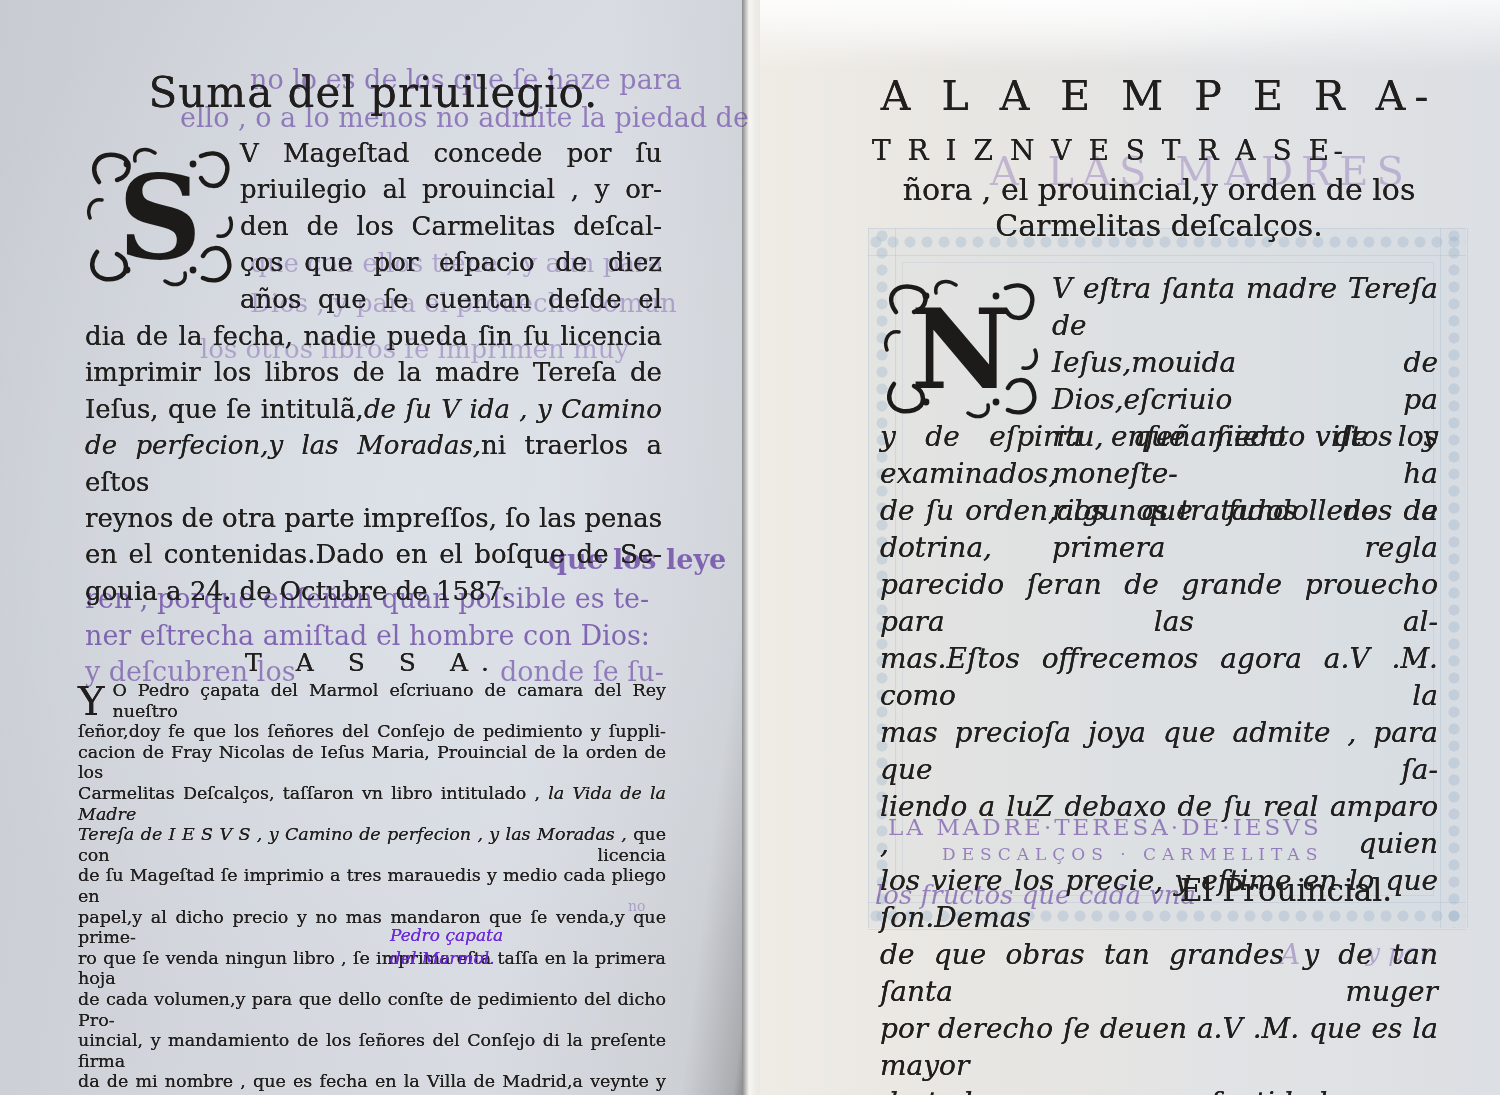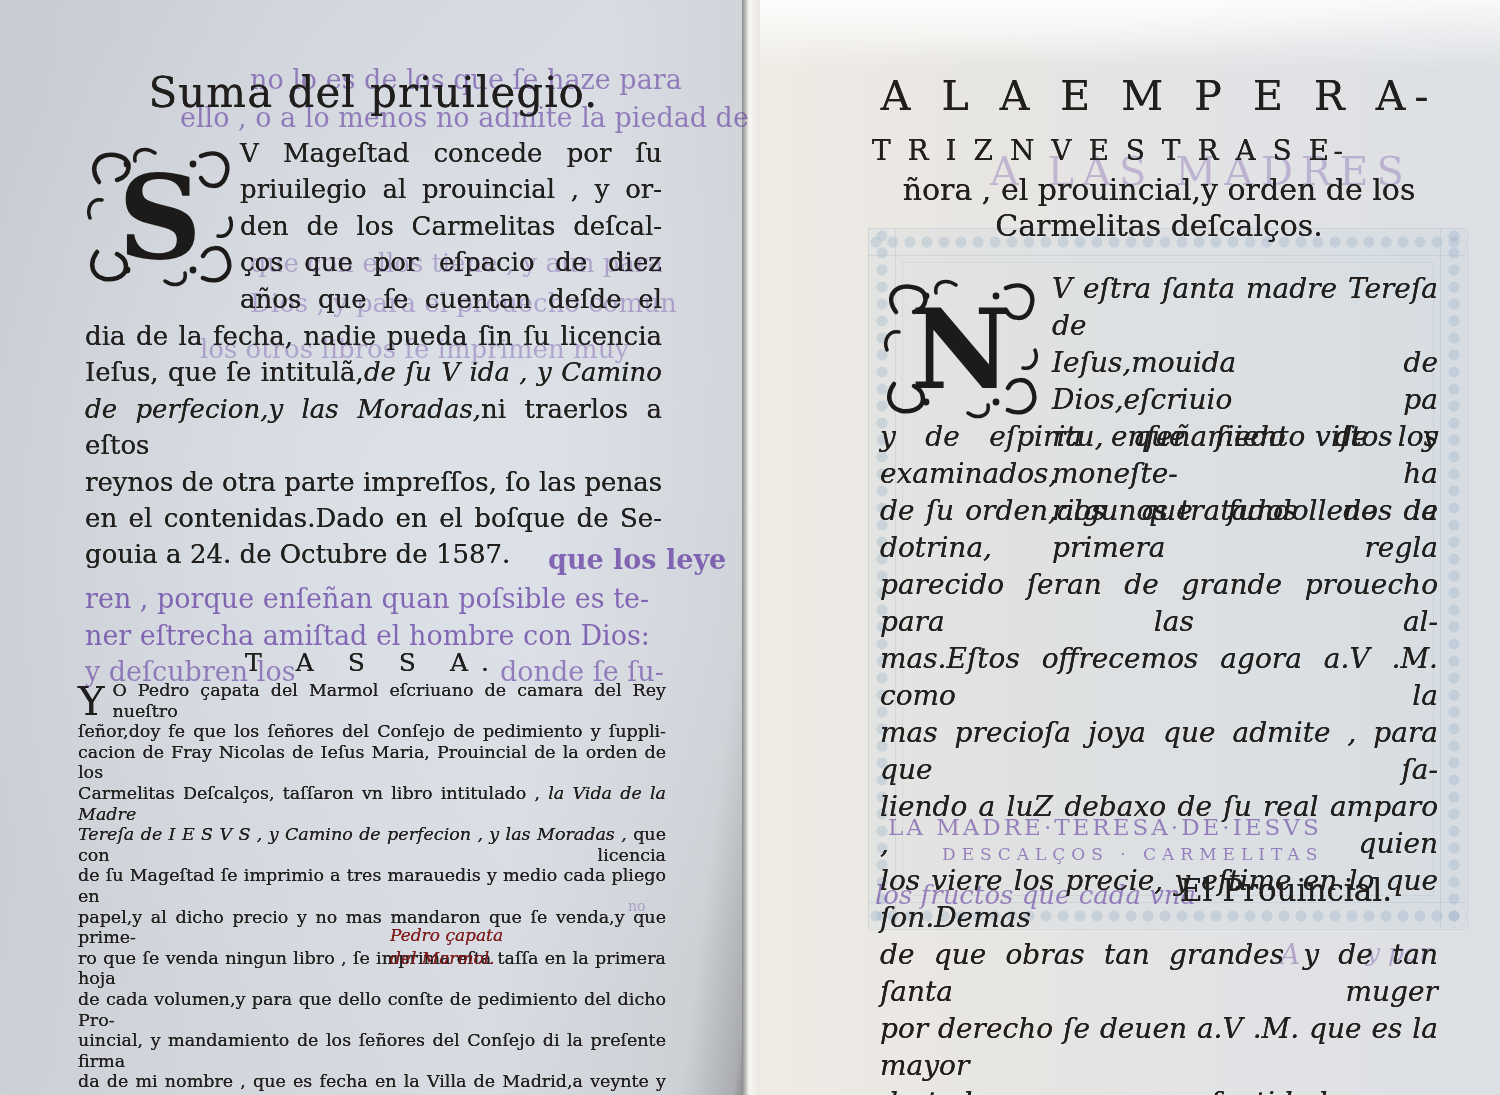--- a/index.html
+++ b/index.html
@@ -55,21 +55,21 @@
   
   .ink{z-index:3;text-shadow:0 0 .5px currentColor;}
   .j{text-align:justify;text-align-last:justify;-moz-text-align-last:justify;text-justify:inter-word;}
   .it{font-style:italic;}
   .lp-title{font-size:42px;letter-spacing:1px;text-align:center;}
   .lp-par1{font-size:26px;line-height:36.4px;}
   .lp-par2{font-size:26px;line-height:36.4px;}
   .tassa-head{font-size:25px;letter-spacing:13px;text-align:center;}
   .tassa-par{font-size:17.5px;line-height:20.6px;}
   .tassa-cap{float:left;font-size:40px;line-height:38px;margin:2px 8px 0 0;}
-  .sig{font-size:17px;line-height:23px;font-style:italic;color:#7f1d1d;}
+  .sig{font-size:17px;line-height:23px;font-style:italic;color:#6d28d9;}
   .rp-t1{font-size:41px;letter-spacing:9px;text-align:center;white-space:nowrap;}
   .rp-t2{font-size:28px;letter-spacing:4px;text-align:left;white-space:nowrap;}
   .rp-t3{font-size:30px;text-align:center;}
   .rp-par{font-size:28px;line-height:37px;font-style:italic;}
   .rp-close{font-size:31px;text-align:right;}
   .capsvg{z-index:3;}
   .capsvg text{font-family:"DejaVu Serif","Liberation Serif",serif;font-weight:bold;fill:#1d1b19;}
   .capsvg path{stroke:#1d1b19;fill:none;stroke-linecap:round;}
 </style>
 </head>
@@ -113,20 +113,21 @@
 <div class="abs ink lp-par1" style="left:240px;top:135px;width:422px;">
   <div class="j">V Mageſtad concede por ſu</div>
   <div class="j">priuilegio al prouincial , y or-</div>
   <div class="j">den de los Carmelitas deſcal-</div>
   <div class="j">ços que por eſpacio de diez</div>
   <div class="j">años que ſe cuentan deſde el</div>
 </div>
 
 <div class="abs ink lp-par2" style="left:85px;top:318px;width:577px;">
   <div class="j">dia de la fecha, nadie pueda ſin ſu licencia</div>
+  <div class="j">imprimir los libros de la madre Tereſa de</div>
   <div class="j"><span>Ieſus, que ſe intitulã,</span><span class="it">de ſu V ida , y Camino</span></div>
   <div class="j"><span class="it">de perfecion,y las Moradas,</span><span>ni traerlos a eſtos</span></div>
   <div class="j">reynos de otra parte impreſſos, ſo las penas</div>
   <div class="j">en el contenidas.Dado en el boſque de Se-</div>
   <div>gouia a 24. de Octubre de 1587.</div>
 </div>
 
 <div class="abs ink tassa-head" style="left:85px;top:648px;width:577px;text-align:center;">T A S S A.</div>
 
 <div class="abs ink tassa-par" style="left:78px;top:680px;width:588px;">

